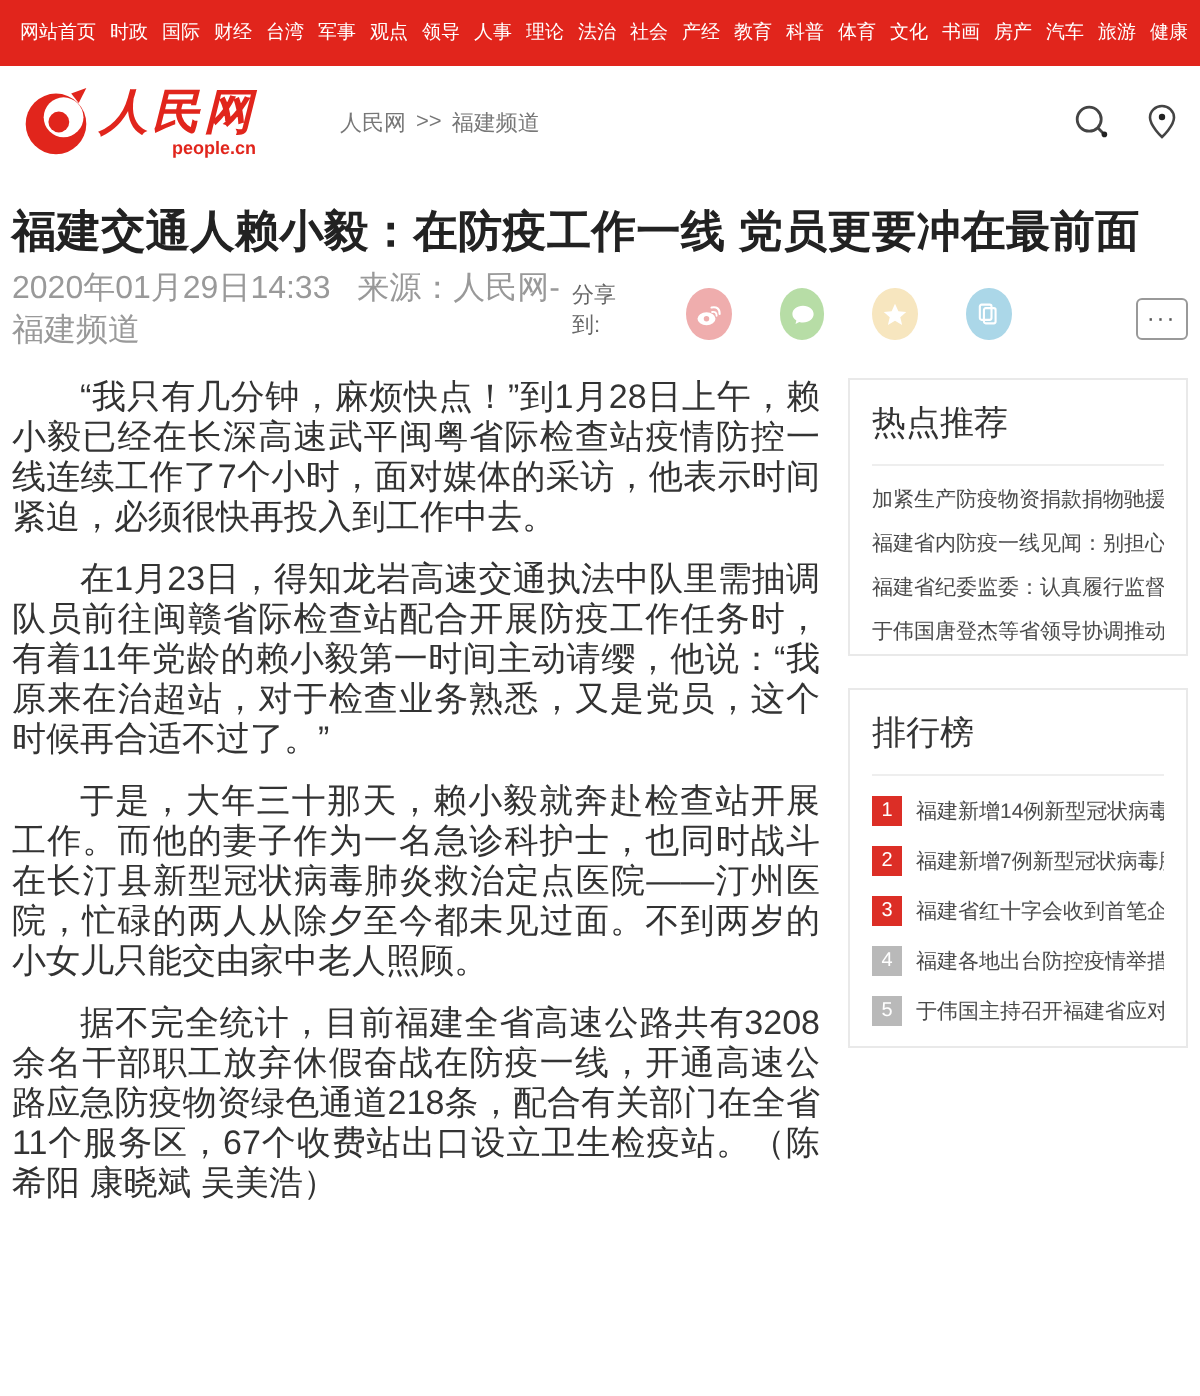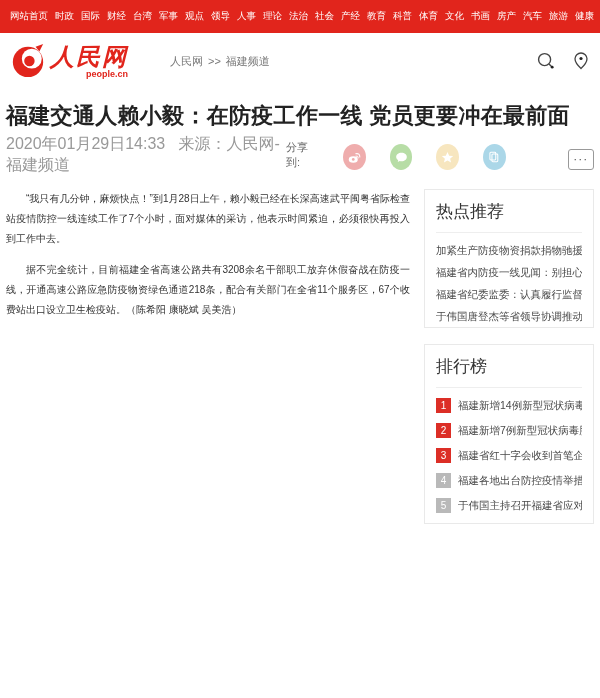--- a/index.html
+++ b/index.html
@@ -30,21 +30,21 @@
   .meta-left { font-size:16px; color:#999; }
   .meta-left .src-link { color:#999; text-decoration:none; cursor:pointer; }
   .share { margin-left:auto; display:flex; align-items:flex-end; gap:24px; }
   .share-label { font-size:11px; color:#666; margin-right:2px; }
   .share-circle { width:26px; height:26px; border-radius:50%; display:inline-flex; align-items:center; justify-content:center; cursor:pointer; }
   .more-btn { margin-left:38px; width:30px; height:21px; border:1px solid #999; border-radius:3px; background:#fff; color:#555; font-size:12px; line-height:17px; text-align:center; cursor:pointer; letter-spacing:1px; }
 
   
   .content-row { display:flex; gap:14px; align-items:flex-start; }
   article { flex:1; min-width:0; }
-  .para { font-size:10px; line-height:20px; color:#333; text-indent:2em; margin:0 0 11px; text-align:justify; }
+  .para { font-size:17px; line-height:20px; color:#333; text-indent:2em; margin:0 0 11px; text-align:justify; }
 
   
   aside { width:170px; flex:none; }
   .panel { border:1px solid #e9e9e9; padding:10px 11px 0; margin-bottom:16px; background:#fff; }
   .panel-title { font-size:17px; color:#333; font-weight:500; padding-bottom:9px; border-bottom:1px solid #eee; margin-bottom:6px; }
   .hot-list .hot-item { font-size:10.5px; color:#4a4a4a; line-height:22px; white-space:nowrap; overflow:hidden; cursor:pointer; }
   .rank-list .rank-item { display:flex; align-items:center; gap:7px; margin:10px 0; font-size:10.5px; color:#4a4a4a; white-space:nowrap; overflow:hidden; cursor:pointer; }
   .rank-badge { width:15px; height:15px; line-height:15px; text-align:center; color:#fff; font-size:10px; flex:none; }
 </style>
 </head>
@@ -162,20 +162,22 @@
           </span>
         </span>
         <button class="more-btn">···</button>
       </div>
     </div>
 
     <div class="content-row">
       <article>
 
       <p class="para">“我只有几分钟，麻烦快点！”到1月28日上午，赖小毅已经在长深高速武平闽粤省际检查站疫情防控一线连续工作了7个小时，面对媒体的采访，他表示时间紧迫，必须很快再投入到工作中去。</p>
+          <p class="para">在1月23日，得知龙岩高速交通执法中队里需抽调队员前往闽赣省际检查站配合开展防疫工作任务时，有着11年党龄的赖小毅第一时间主动请缨，他说：“我原来在治超站，对于检查业务熟悉，又是党员，这个时候再合适不过了。”</p>
+          <p class="para">于是，大年三十那天，赖小毅就奔赴检查站开展工作。而他的妻子作为一名急诊科护士，也同时战斗在长汀县新型冠状病毒肺炎救治定点医院——汀州医院，忙碌的两人从除夕至今都未见过面。不到两岁的小女儿只能交由家中老人照顾。</p>
           <p class="para">据不完全统计，目前福建全省高速公路共有3208余名干部职工放弃休假奋战在防疫一线，开通高速公路应急防疫物资绿色通道218条，配合有关部门在全省11个服务区，67个收费站出口设立卫生检疫站。（陈希阳 康晓斌 吴美浩）</p>
         </article>
 
       <aside>
         <section class="panel">
           <h2 class="panel-title">热点推荐</h2>
           <div class="hot-list">
 
           <div class="hot-item">加紧生产防疫物资捐款捐物驰援前线 …</div>
               <div class="hot-item">福建省内防疫一线见闻：别担心，有我…</div>

